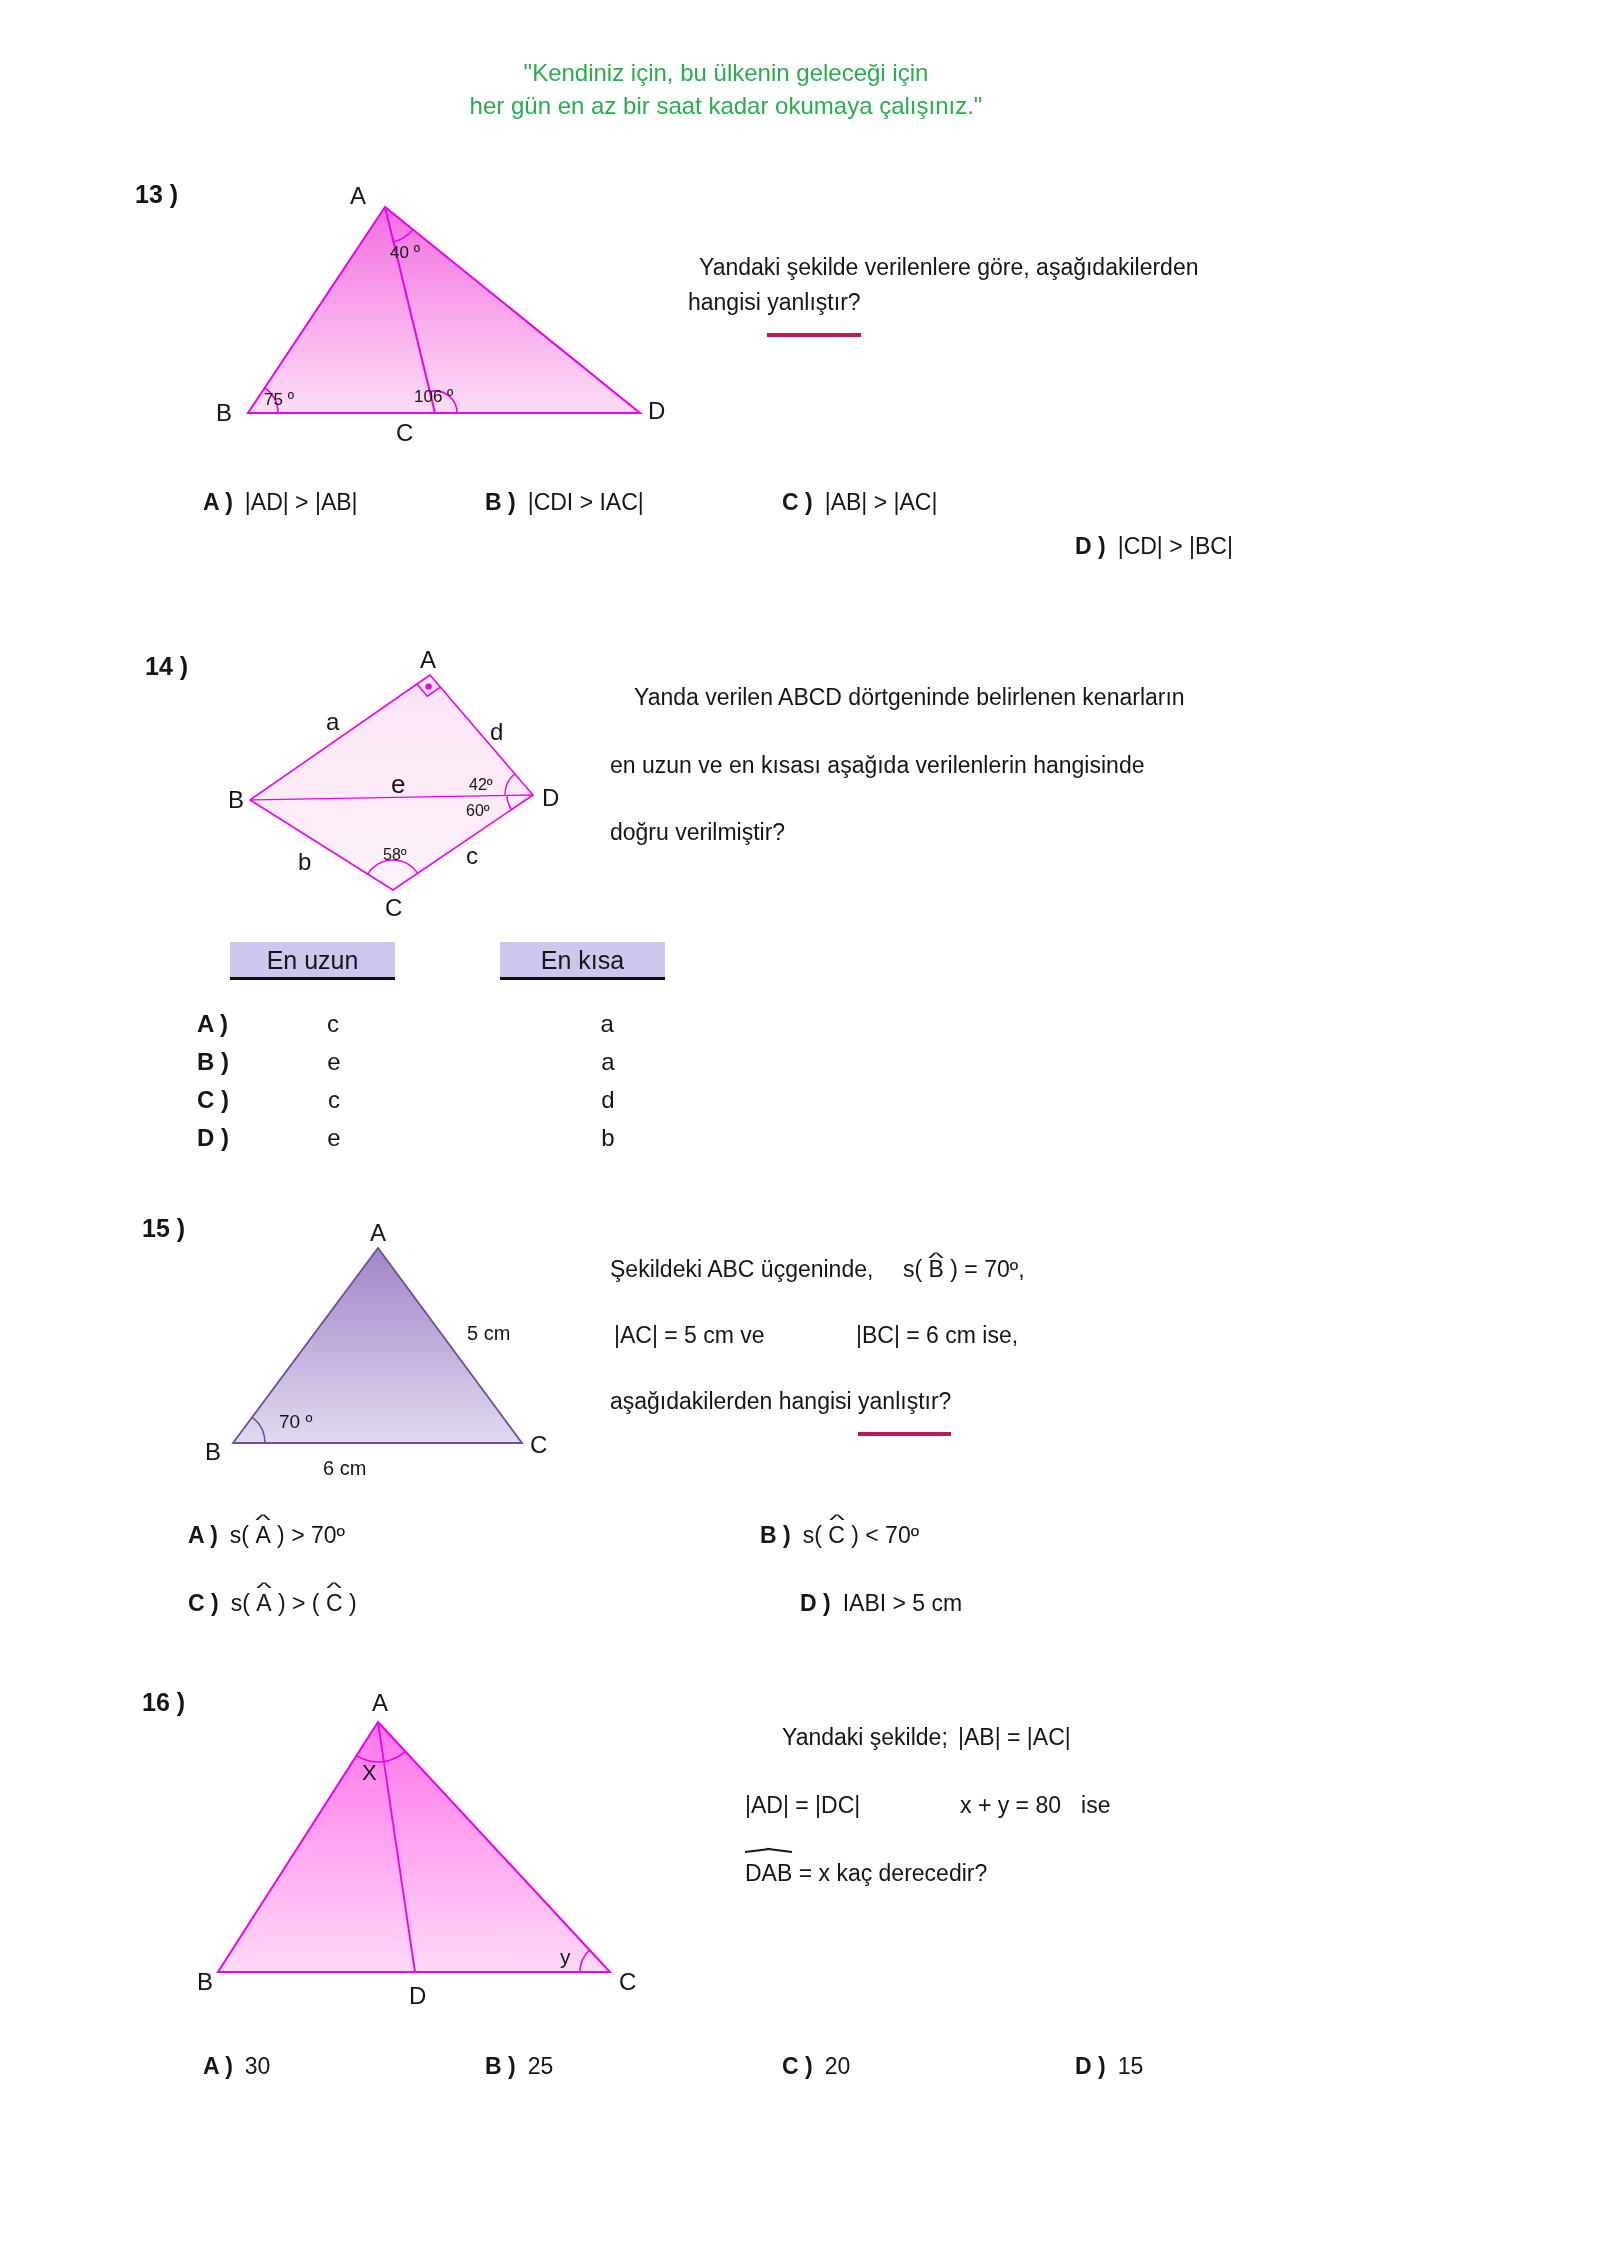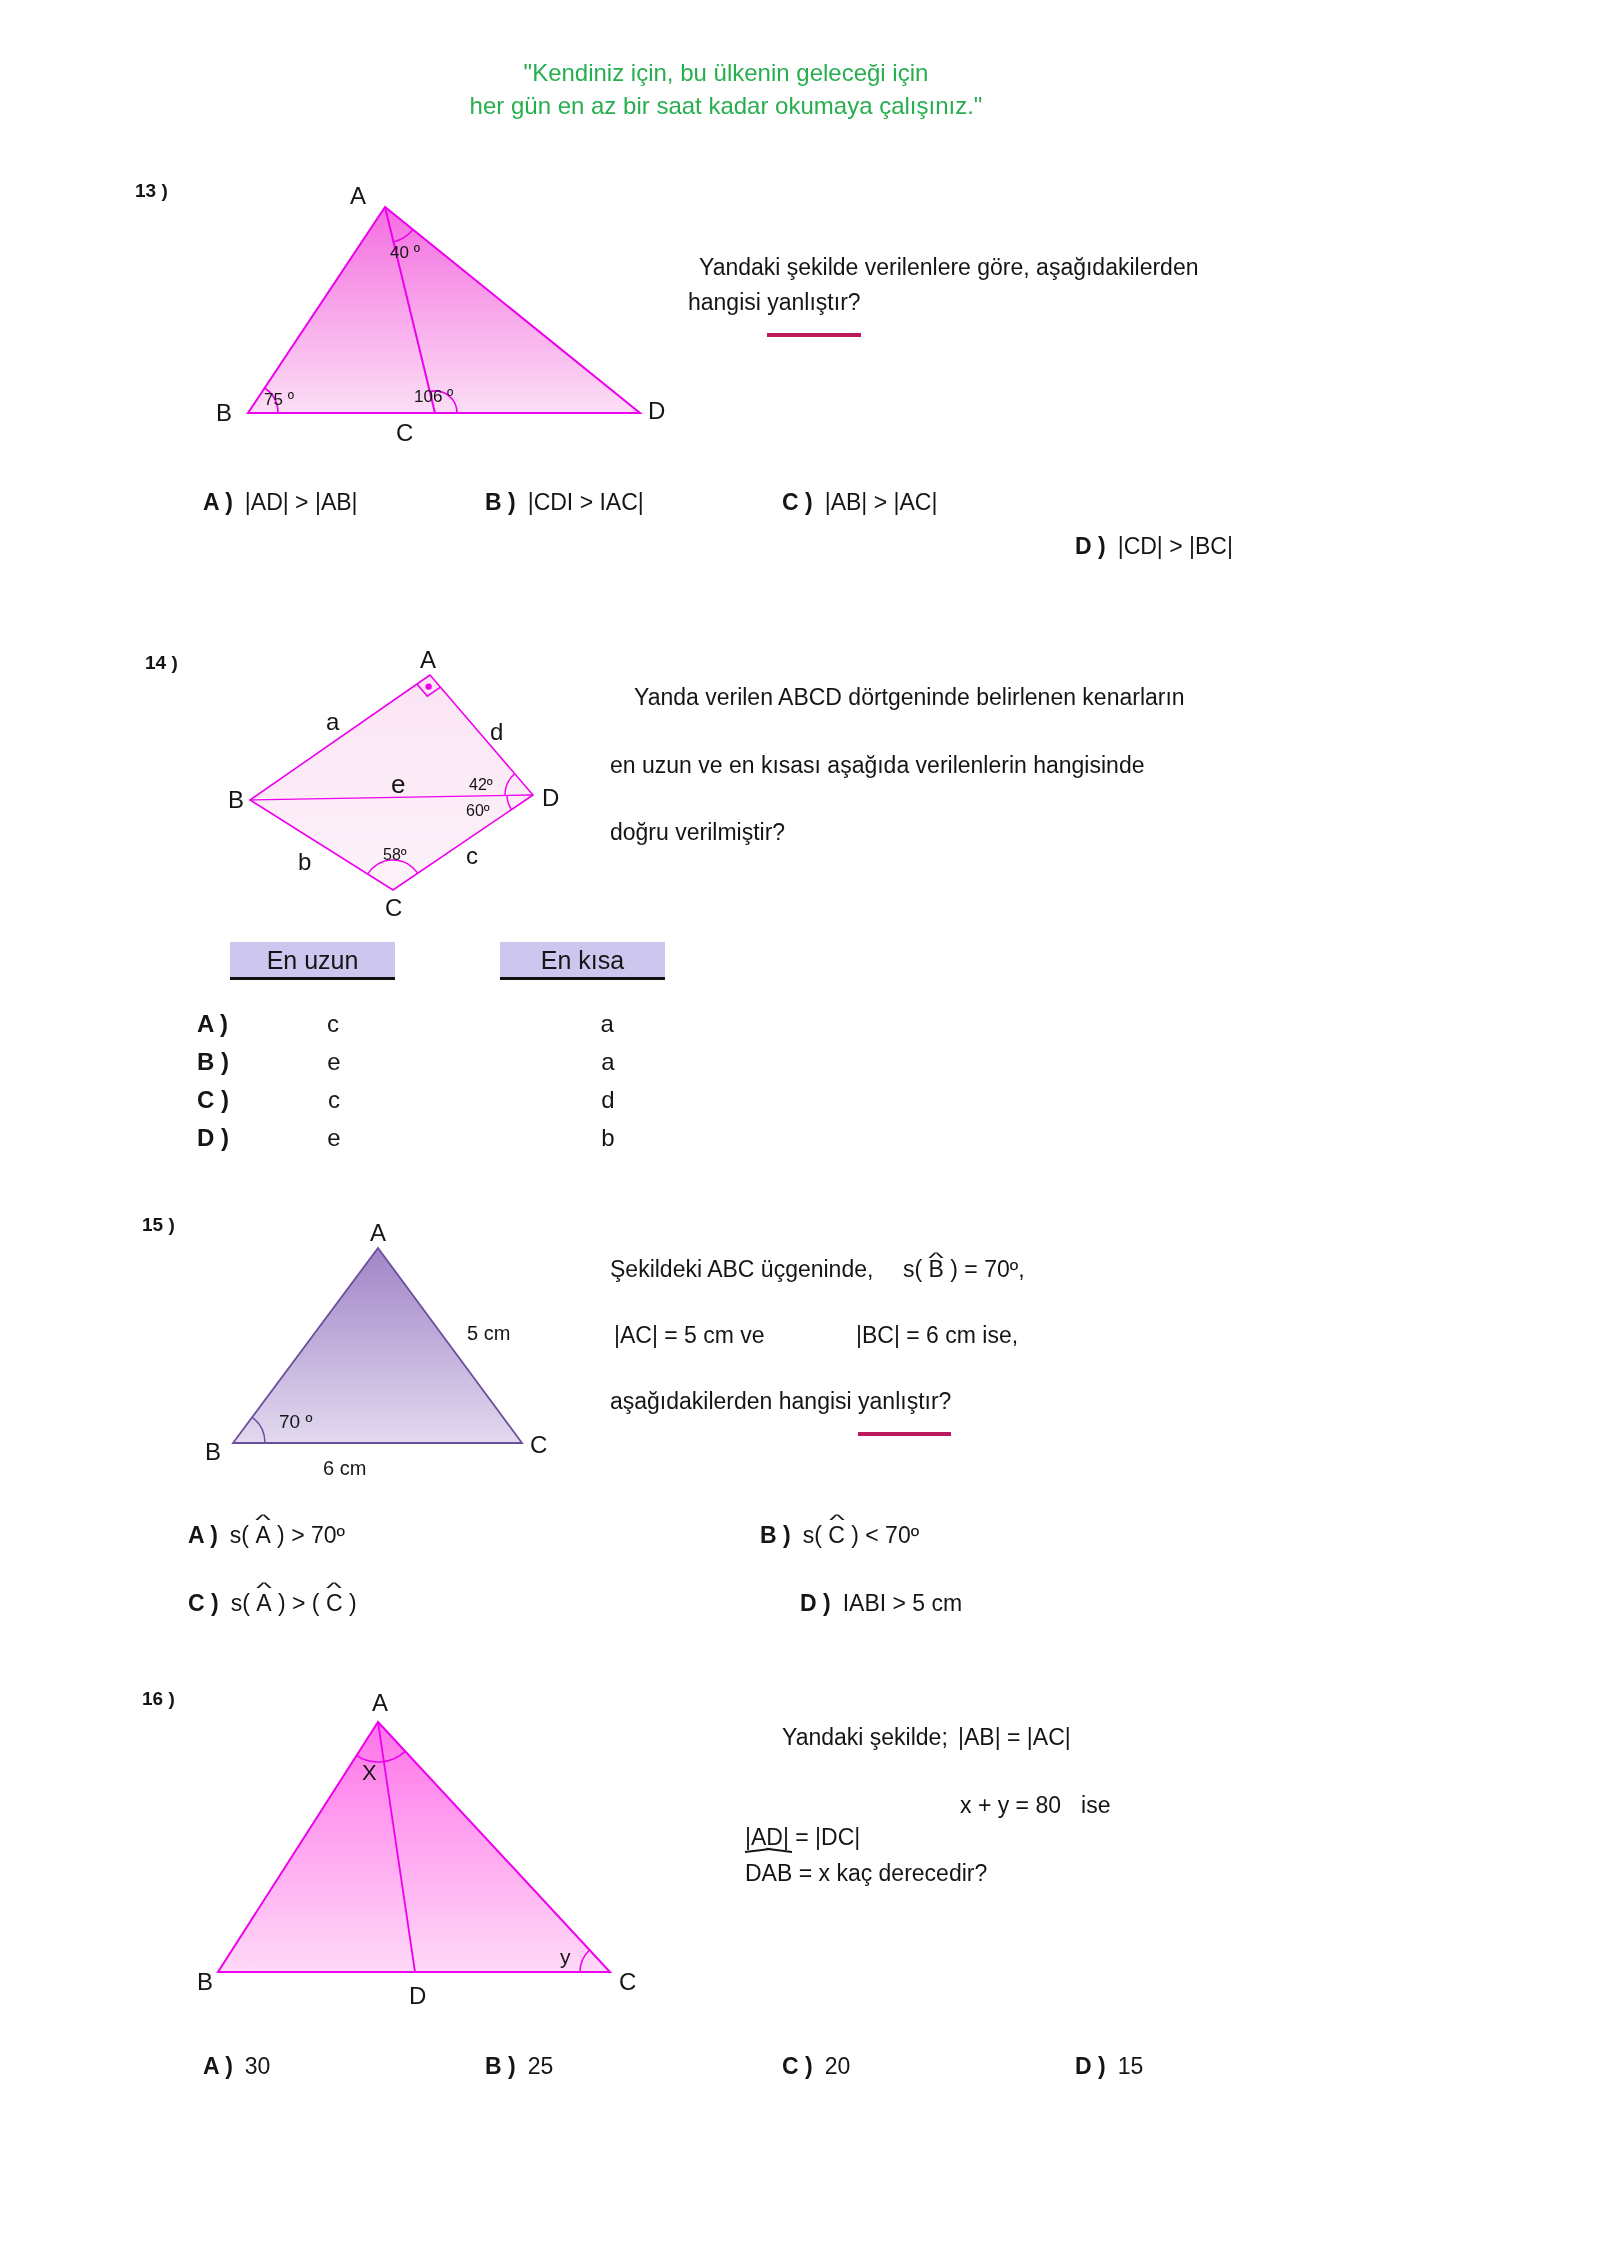--- a/index.html
+++ b/index.html
@@ -1,21 +1,21 @@
 <!DOCTYPE html>
 <html><head>
 <meta charset="utf-8">
 <style>
   html,body{margin:0;padding:0;background:#fff;}
   .page{position:relative;width:1600px;height:2262px;background:#ffffff;
         font-family:"Liberation Sans",sans-serif;color:#151515;overflow:hidden;}
   .abs{position:absolute;}
   .hdr{color:#27ae4f;text-align:center;font-size:24px;line-height:33px;}
   .ftr{color:#dd1f1f;text-align:center;font-size:24px;}
-  .qnum{font-weight:bold;font-size:19px;}
+  .qnum{font-weight:bold;font-size:25px;}
   .prompt{font-size:23px;line-height:35px;}
   .opt{font-size:23px;white-space:nowrap;}
   .opt .lbl{font-weight:bold;}
   .opt .txt{margin-left:12px;}
   .ul{border-bottom:4px solid #be185d;padding-bottom:18px;}
   .thead{background:#cdc6ef;border-bottom:3px solid #111;width:165px;height:31px;
          text-align:center;font-size:25px;padding-top:4px;}
   .tlabel{font-weight:bold;font-size:24px;}
   .tval{font-size:24px;width:34px;text-align:center;display:inline-block;}
   .hat{position:relative;display:inline-block;}
@@ -161,21 +161,21 @@
     <text x="187" y="33" font-size="24">A</text>
     <text x="177" y="102" font-size="22">X</text>
     <text x="12" y="312" font-size="24">B</text>
     <text x="224" y="326" font-size="24">D</text>
     <text x="375" y="286" font-size="21">y</text>
     <text x="434" y="312" font-size="24">C</text>
   </svg>
 
   <div class="abs prompt" style="left:782px;top:1720px;">Yandaki şekilde;</div>
   <div class="abs prompt" style="left:958px;top:1720px;">|AB| = |AC|</div>
-  <div class="abs prompt" style="left:745px;top:1788px;margin-top:32px;">|AD| = |DC|</div>
+  <div class="abs prompt" style="left:745px;top:1788px;">|AD| = |DC|</div>
   <div class="abs prompt" style="left:960px;top:1788px;"><span>x + y = 80</span><span class="gap">ise</span></div>
   <div class="abs prompt" style="left:745px;top:1856px;"><span class="widehat">DAB</span><span> = x kaç derecedir?</span></div>
 
   <div class="abs opt" style="left:203px;top:2053px;"><span class="lbl">A )</span><span class="txt">30</span></div>
   <div class="abs opt" style="left:485px;top:2053px;"><span class="lbl">B )</span><span class="txt">25</span></div>
   <div class="abs opt" style="left:782px;top:2053px;"><span class="lbl">C )</span><span class="txt">20</span></div>
   <div class="abs opt" style="left:1075px;top:2053px;"><span class="lbl">D )</span><span class="txt">15</span></div>
 
 
 </div>

